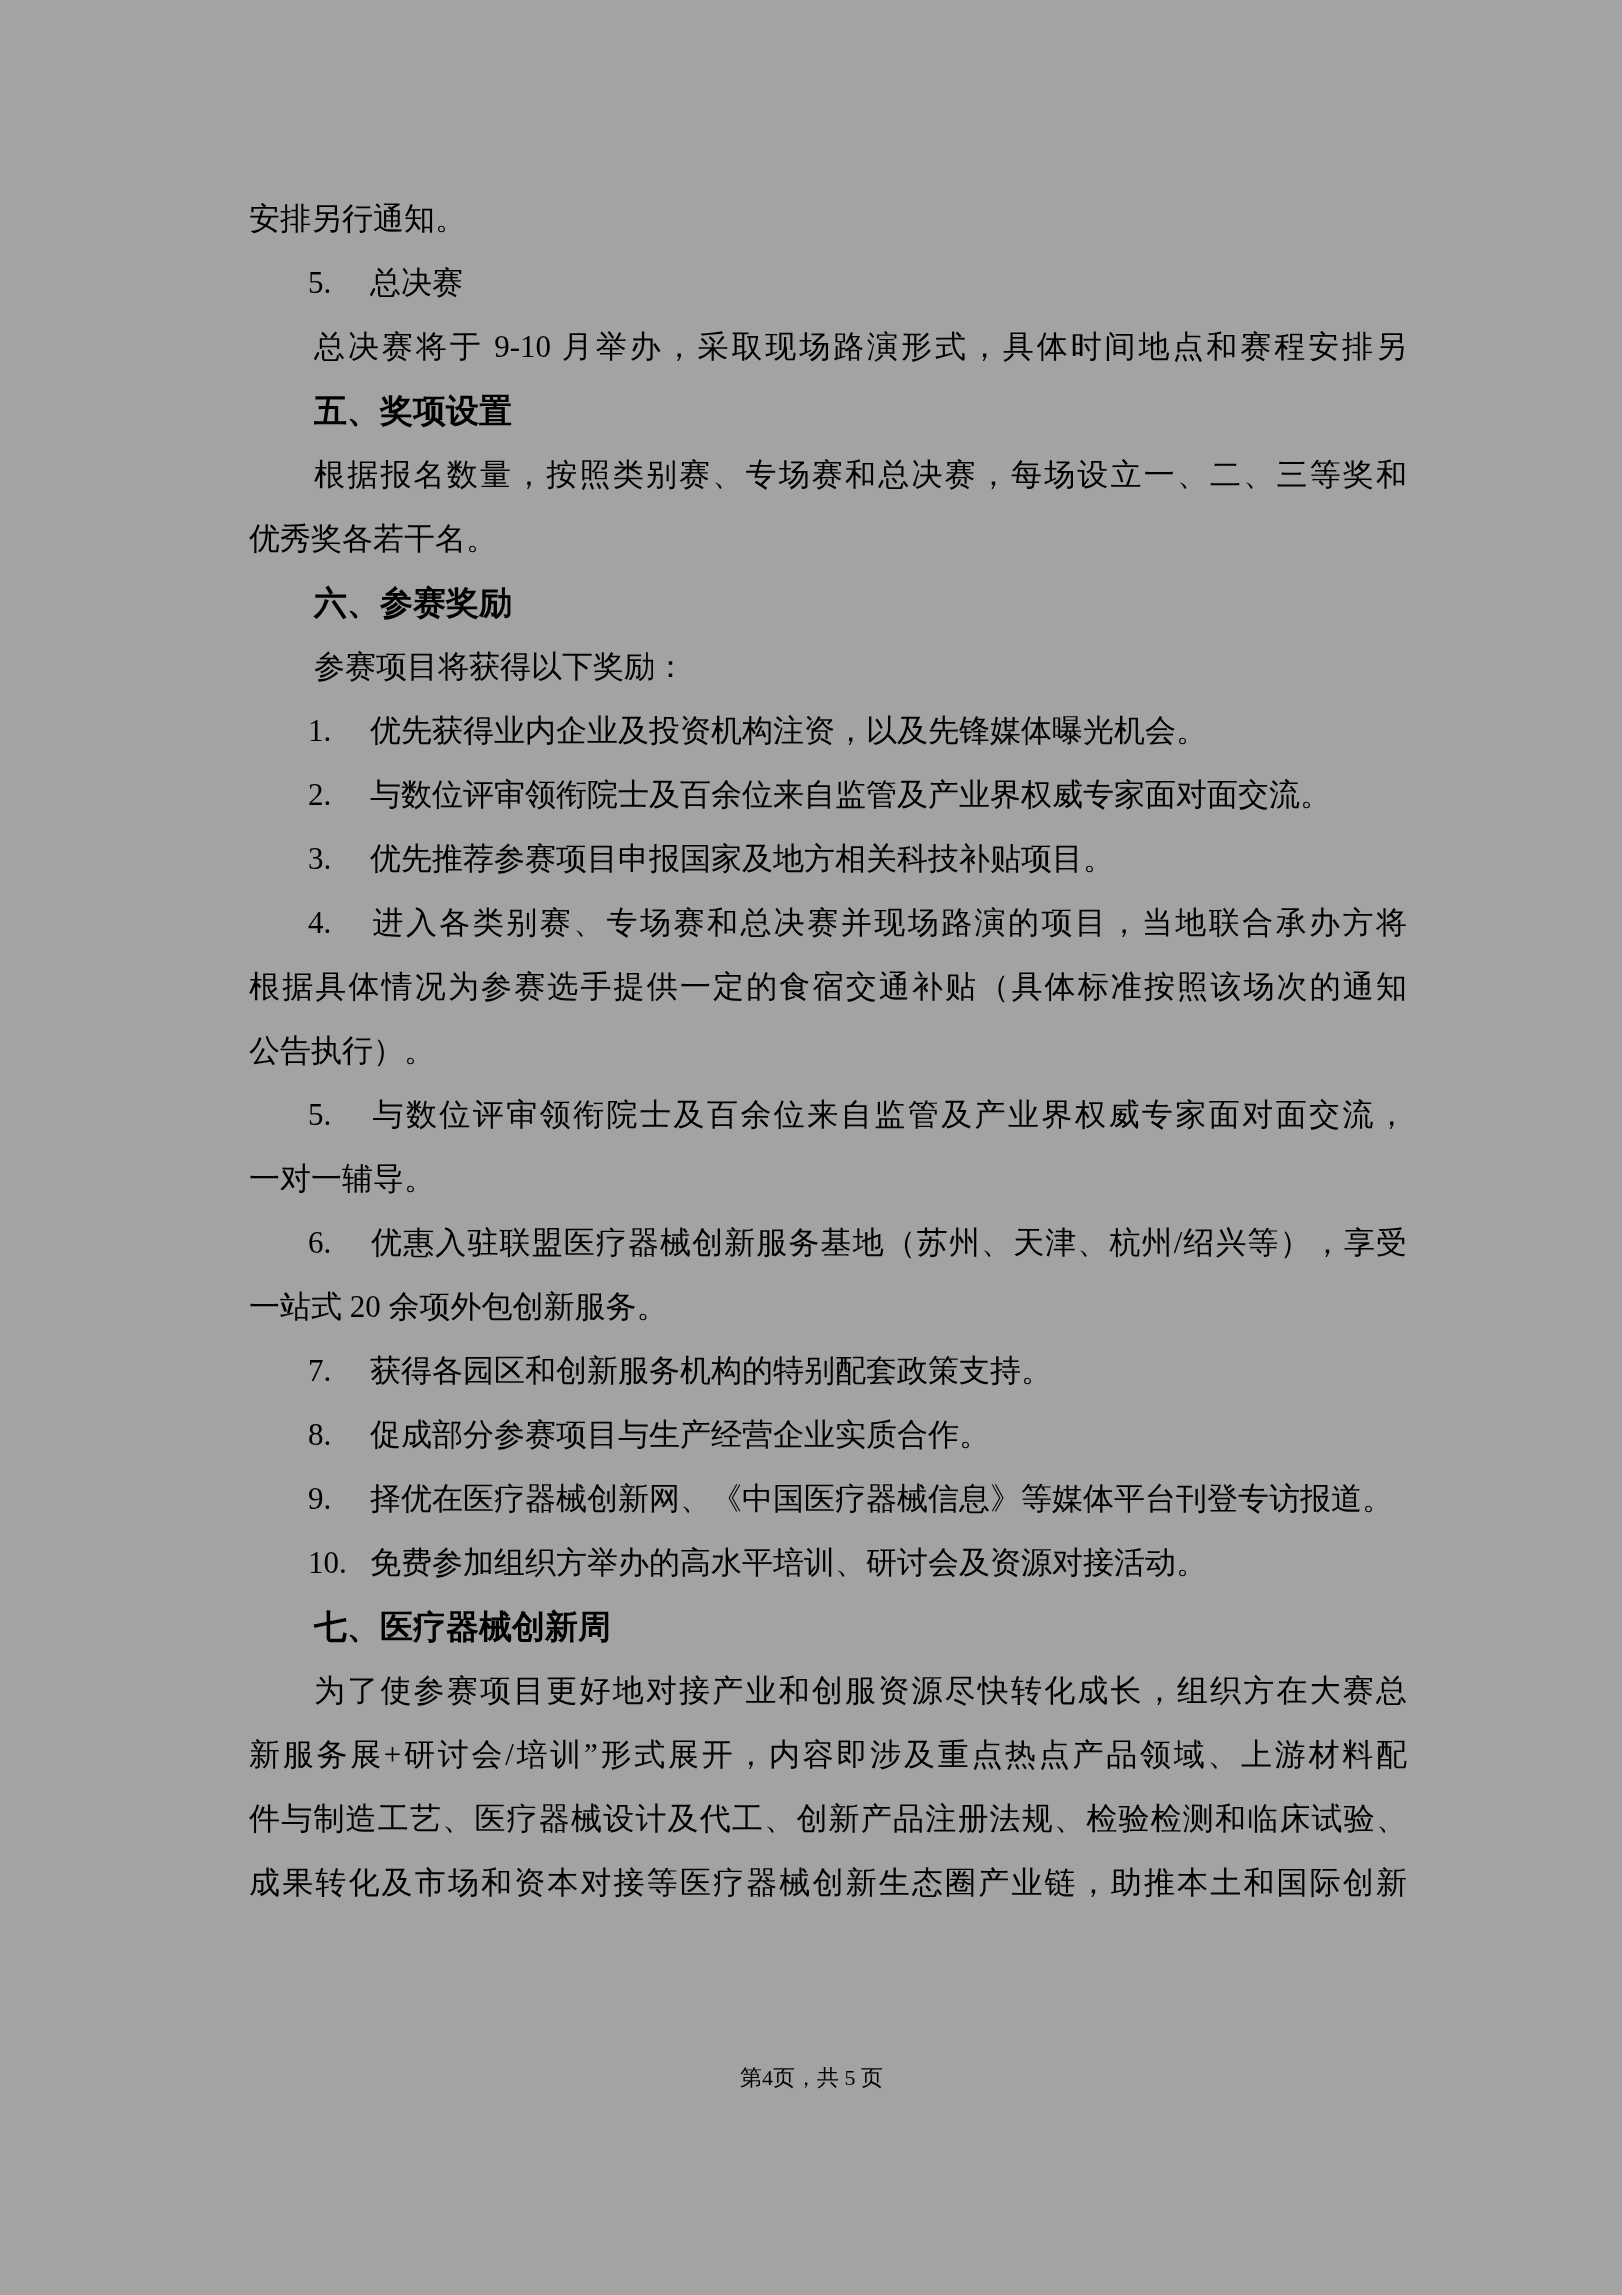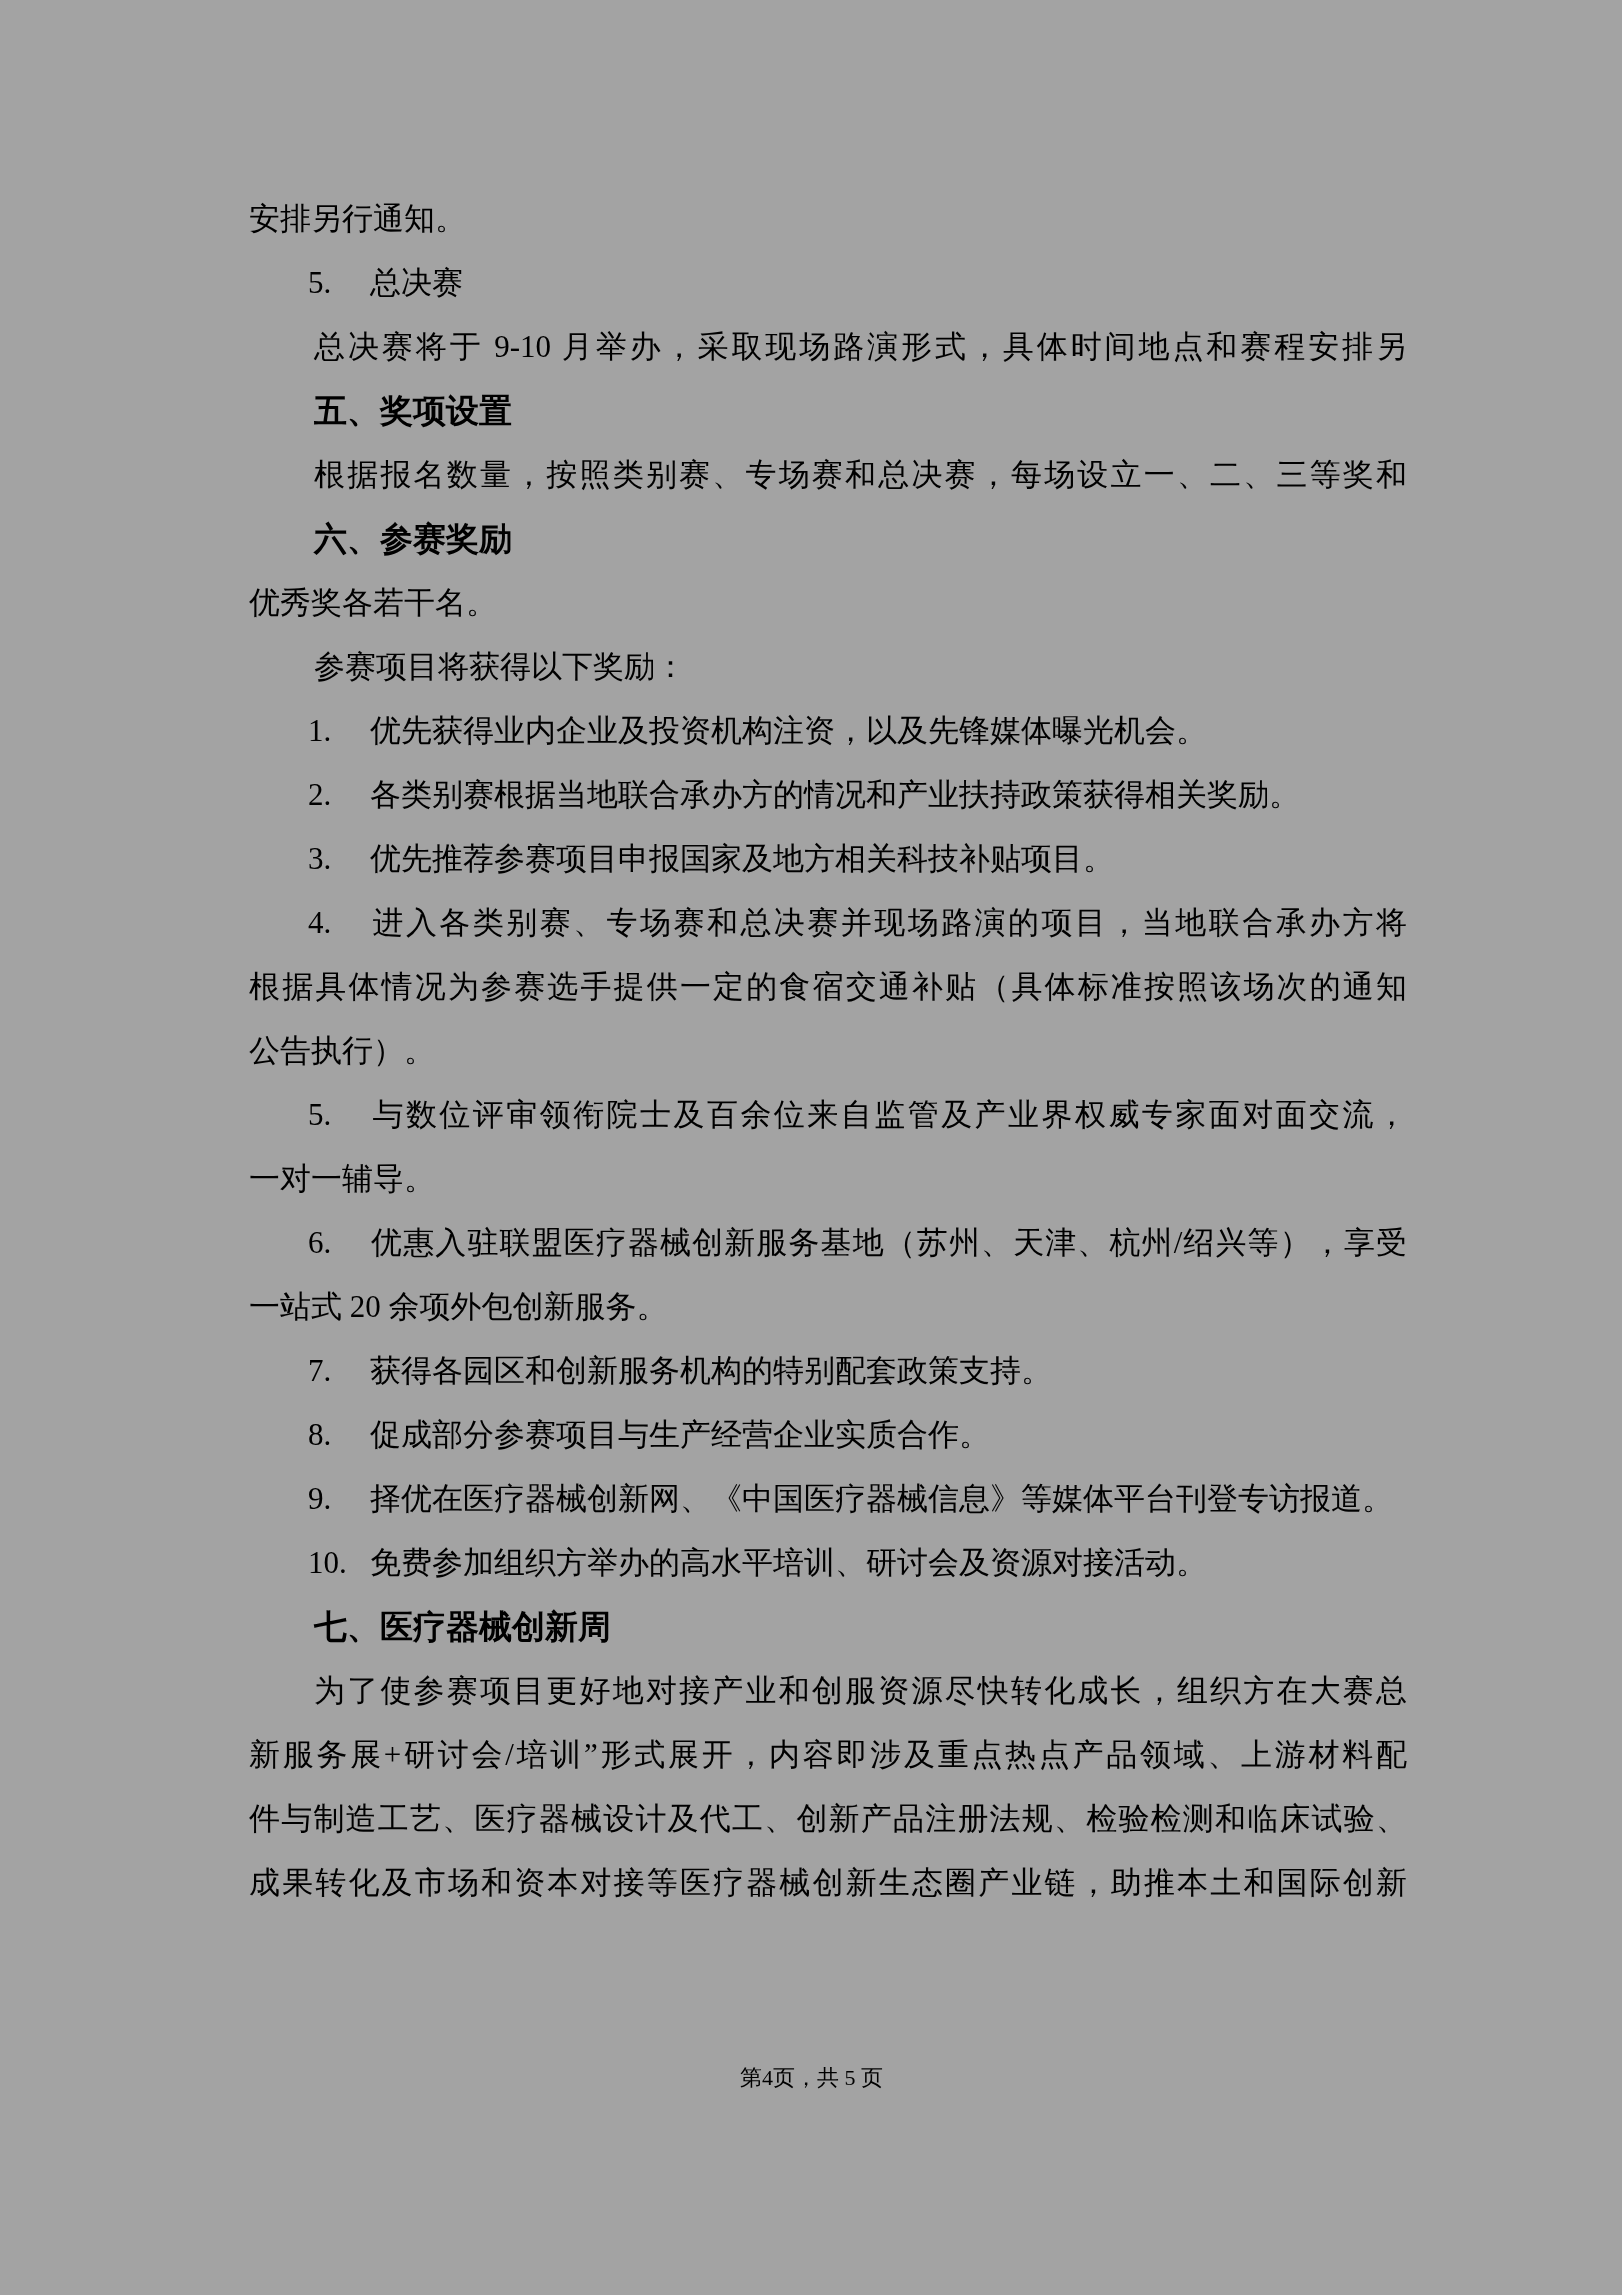--- a/index.html
+++ b/index.html
@@ -61,29 +61,29 @@
 
     <div class="ln cont">安排另行通知。</div>
 
     <div class="ln item"><span class="num">5.</span><span>总决赛</span></div>
 
     <div class="ln para fill">总决赛将于 9-10 月举办，采取现场路演形式，具体时间地点和赛程安排另</div>
 
     <div class="ln head">五、奖项设置</div>
 
     <div class="ln para fill">根据报名数量，按照类别赛、专场赛和总决赛，每场设立一、二、三等奖和</div>
+    <div class="ln cont">优秀奖各若干名。</div>
+
     <div class="ln head">六、参赛奖励</div>
-
-    <div class="ln cont">优秀奖各若干名。</div>
 
     <div class="ln para">参赛项目将获得以下奖励：</div>
 
     <div class="ln item"><span class="num">1.</span><span>优先获得业内企业及投资机构注资，以及先锋媒体曝光机会。</span></div>
 
-    <div class="ln item"><span class="num">2.</span><span>各类别赛根据当地联合承办方的情况和产业扶持政策获得相关奖励。</span></div>
+    <div class="ln item"><span class="num">2.</span><span>与数位评审领衔院士及百余位来自监管及产业界权威专家面对面交流。</span></div>
 
     <div class="ln item"><span class="num">3.</span><span>优先推荐参赛项目申报国家及地方相关科技补贴项目。</span></div>
 
     <div class="ln item fill"><span class="num">4.</span><span>进入各类别赛、专场赛和总决赛并现场路演的项目，当地联合承办方将</span></div>
 
     <div class="ln cont fill">根据具体情况为参赛选手提供一定的食宿交通补贴（具体标准按照该场次的通知</div>
     <div class="ln cont">公告执行）。</div>
 
     <div class="ln item fill"><span class="num">5.</span><span>与数位评审领衔院士及百余位来自监管及产业界权威专家面对面交流，</span></div>
 

